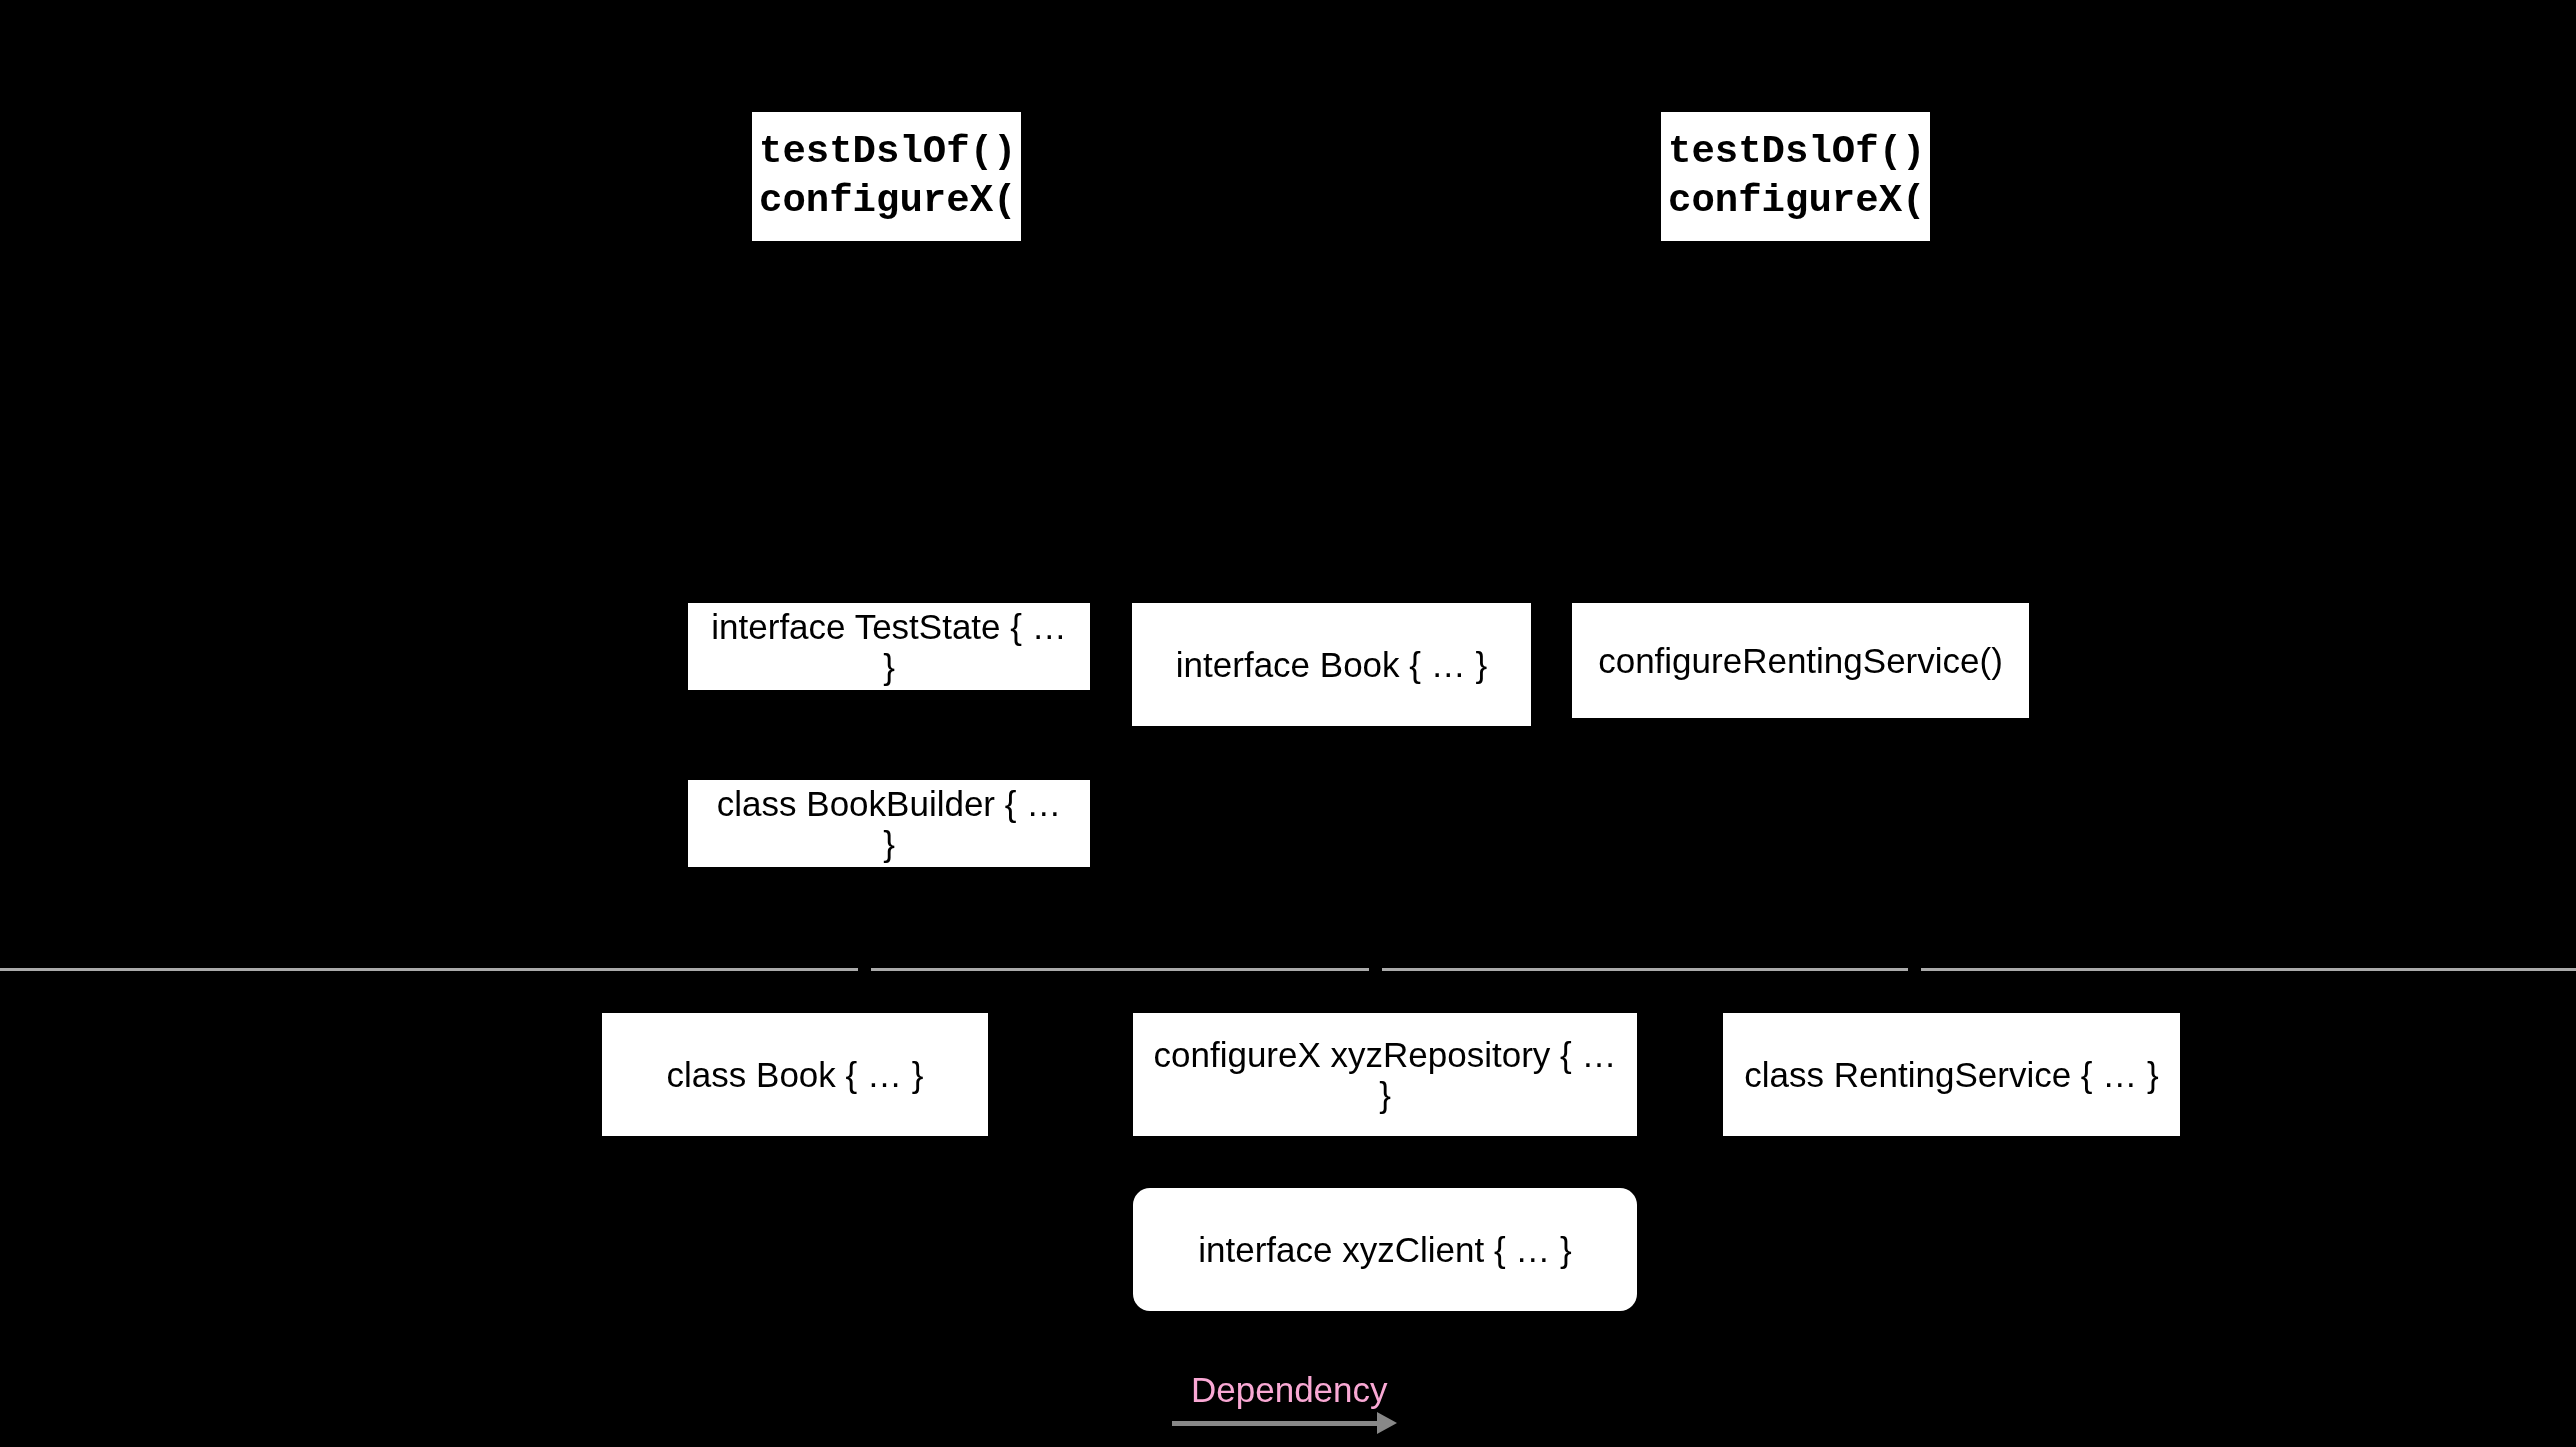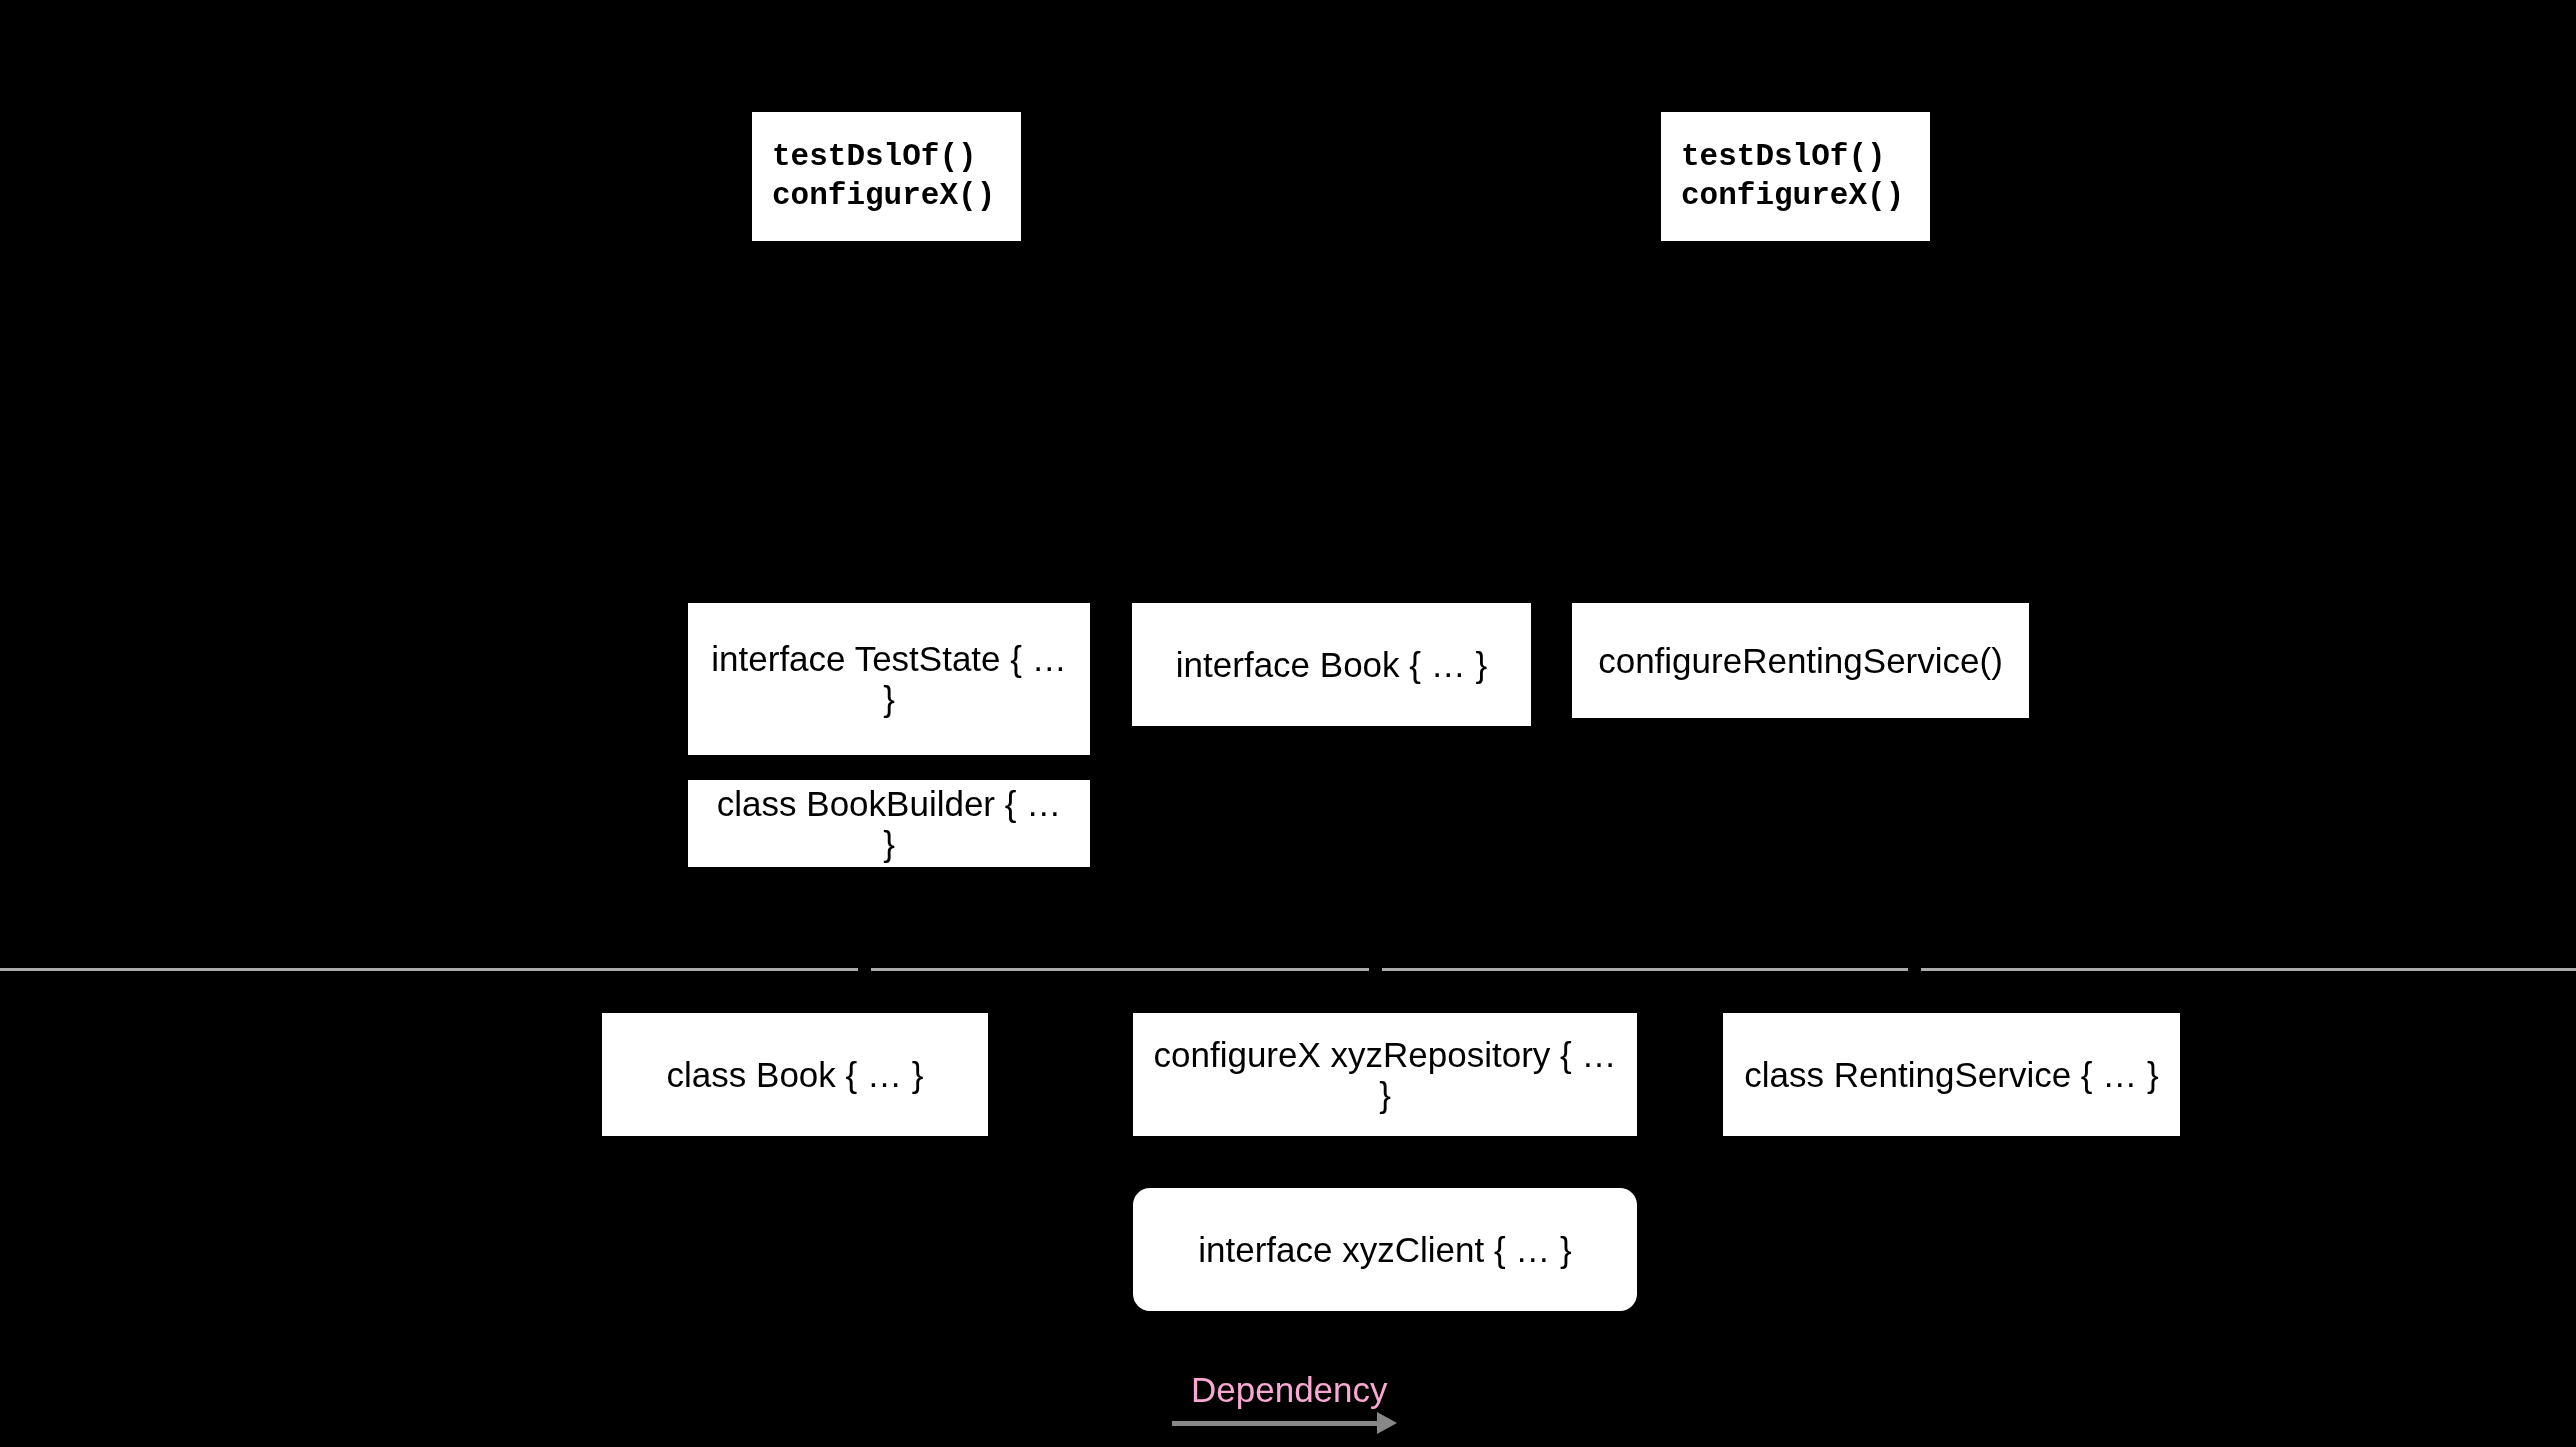--- a/index.html
+++ b/index.html
@@ -17,25 +17,25 @@
     color: #000;
     display: flex;
     align-items: center;
     justify-content: center;
     text-align: center;
     padding: 0 19px;
   }
   .mono {
     font-family: "Courier New", Courier, monospace;
     font-weight: 600;
-    font-size: 31px;
+    font-size: 39px;
     line-height: 1.25;
     text-align: left;
     justify-content: flex-start;
-    padding-left: 20px;
+    padding-left: 7px;
   }
   .sans {
     font-family: Arial, Helvetica, sans-serif;
     font-size: 35px;
   }
   .hline {
     position: absolute;
     height: 2.5px;
     background: #aaa;
   }
@@ -68,21 +68,21 @@
   </div>
 </div>
 
 <div class="box mono" style="left:1661px; top:112px; width:269px; height:129px;">
   <div>
     <div>testDslOf()</div>
     <div>configureX()</div>
   </div>
 </div>
 
-<div class="box sans" style="left:688px; top:603px; width:402px; height:152px;">
+<div class="box sans" style="left:688px; top:603px; width:402px; height:87px;">
   <span>interface TestState { … }</span>
 </div>
 
 <div class="box sans" style="left:1132px; top:603px; width:399px; height:123px;">
   <span>interface Book { … }</span>
 </div>
 
 <div class="box sans" style="left:1572px; top:603px; width:457px; height:115px;">
   <span>configureRentingService()</span>
 </div>

